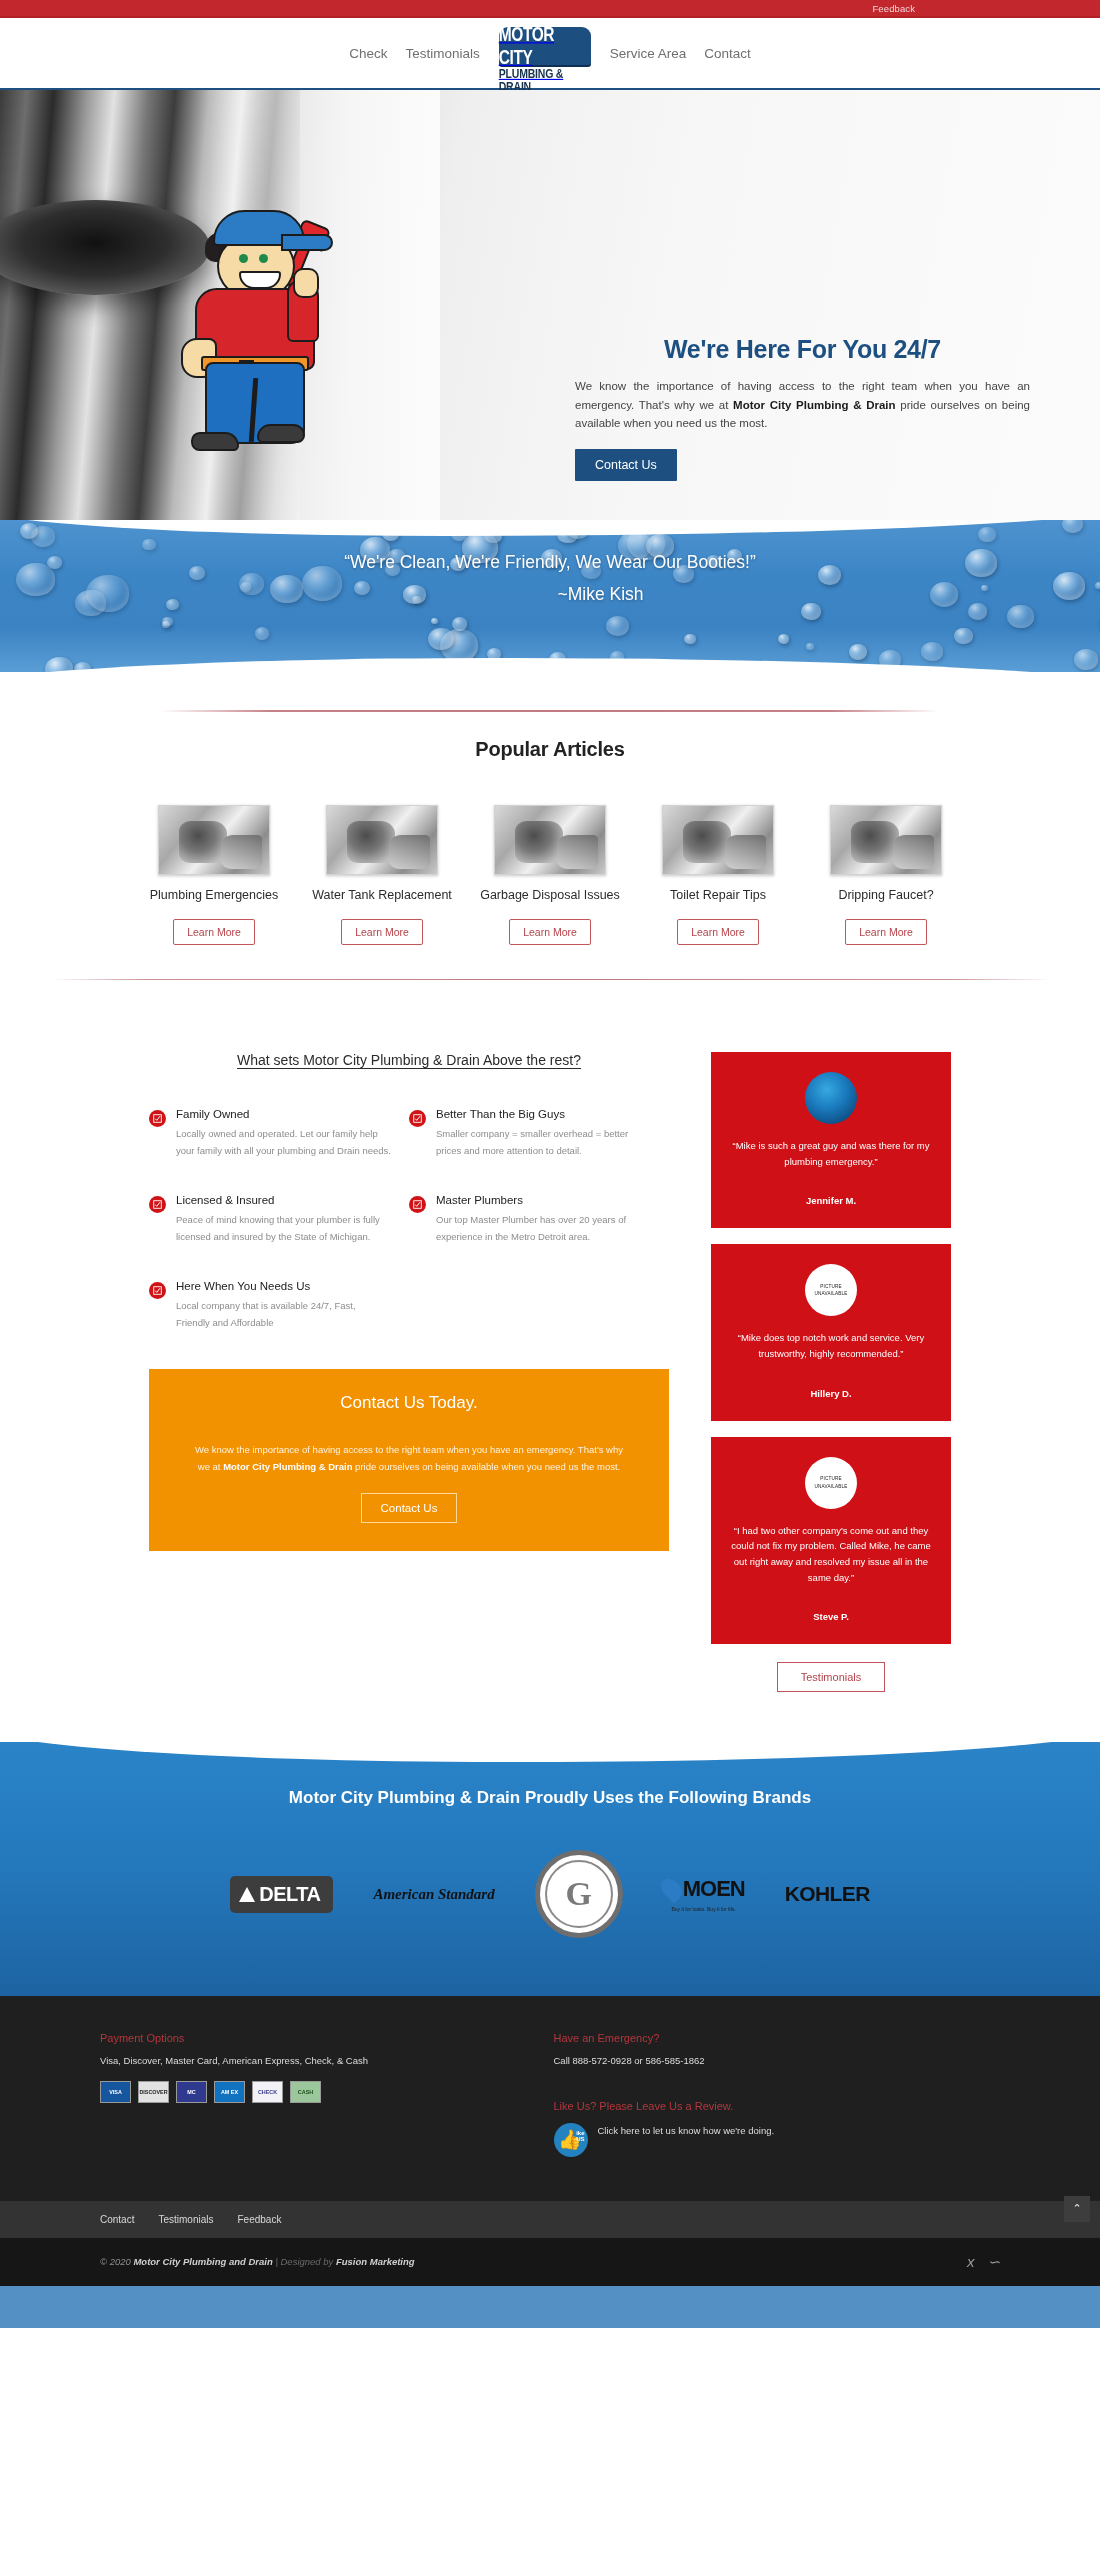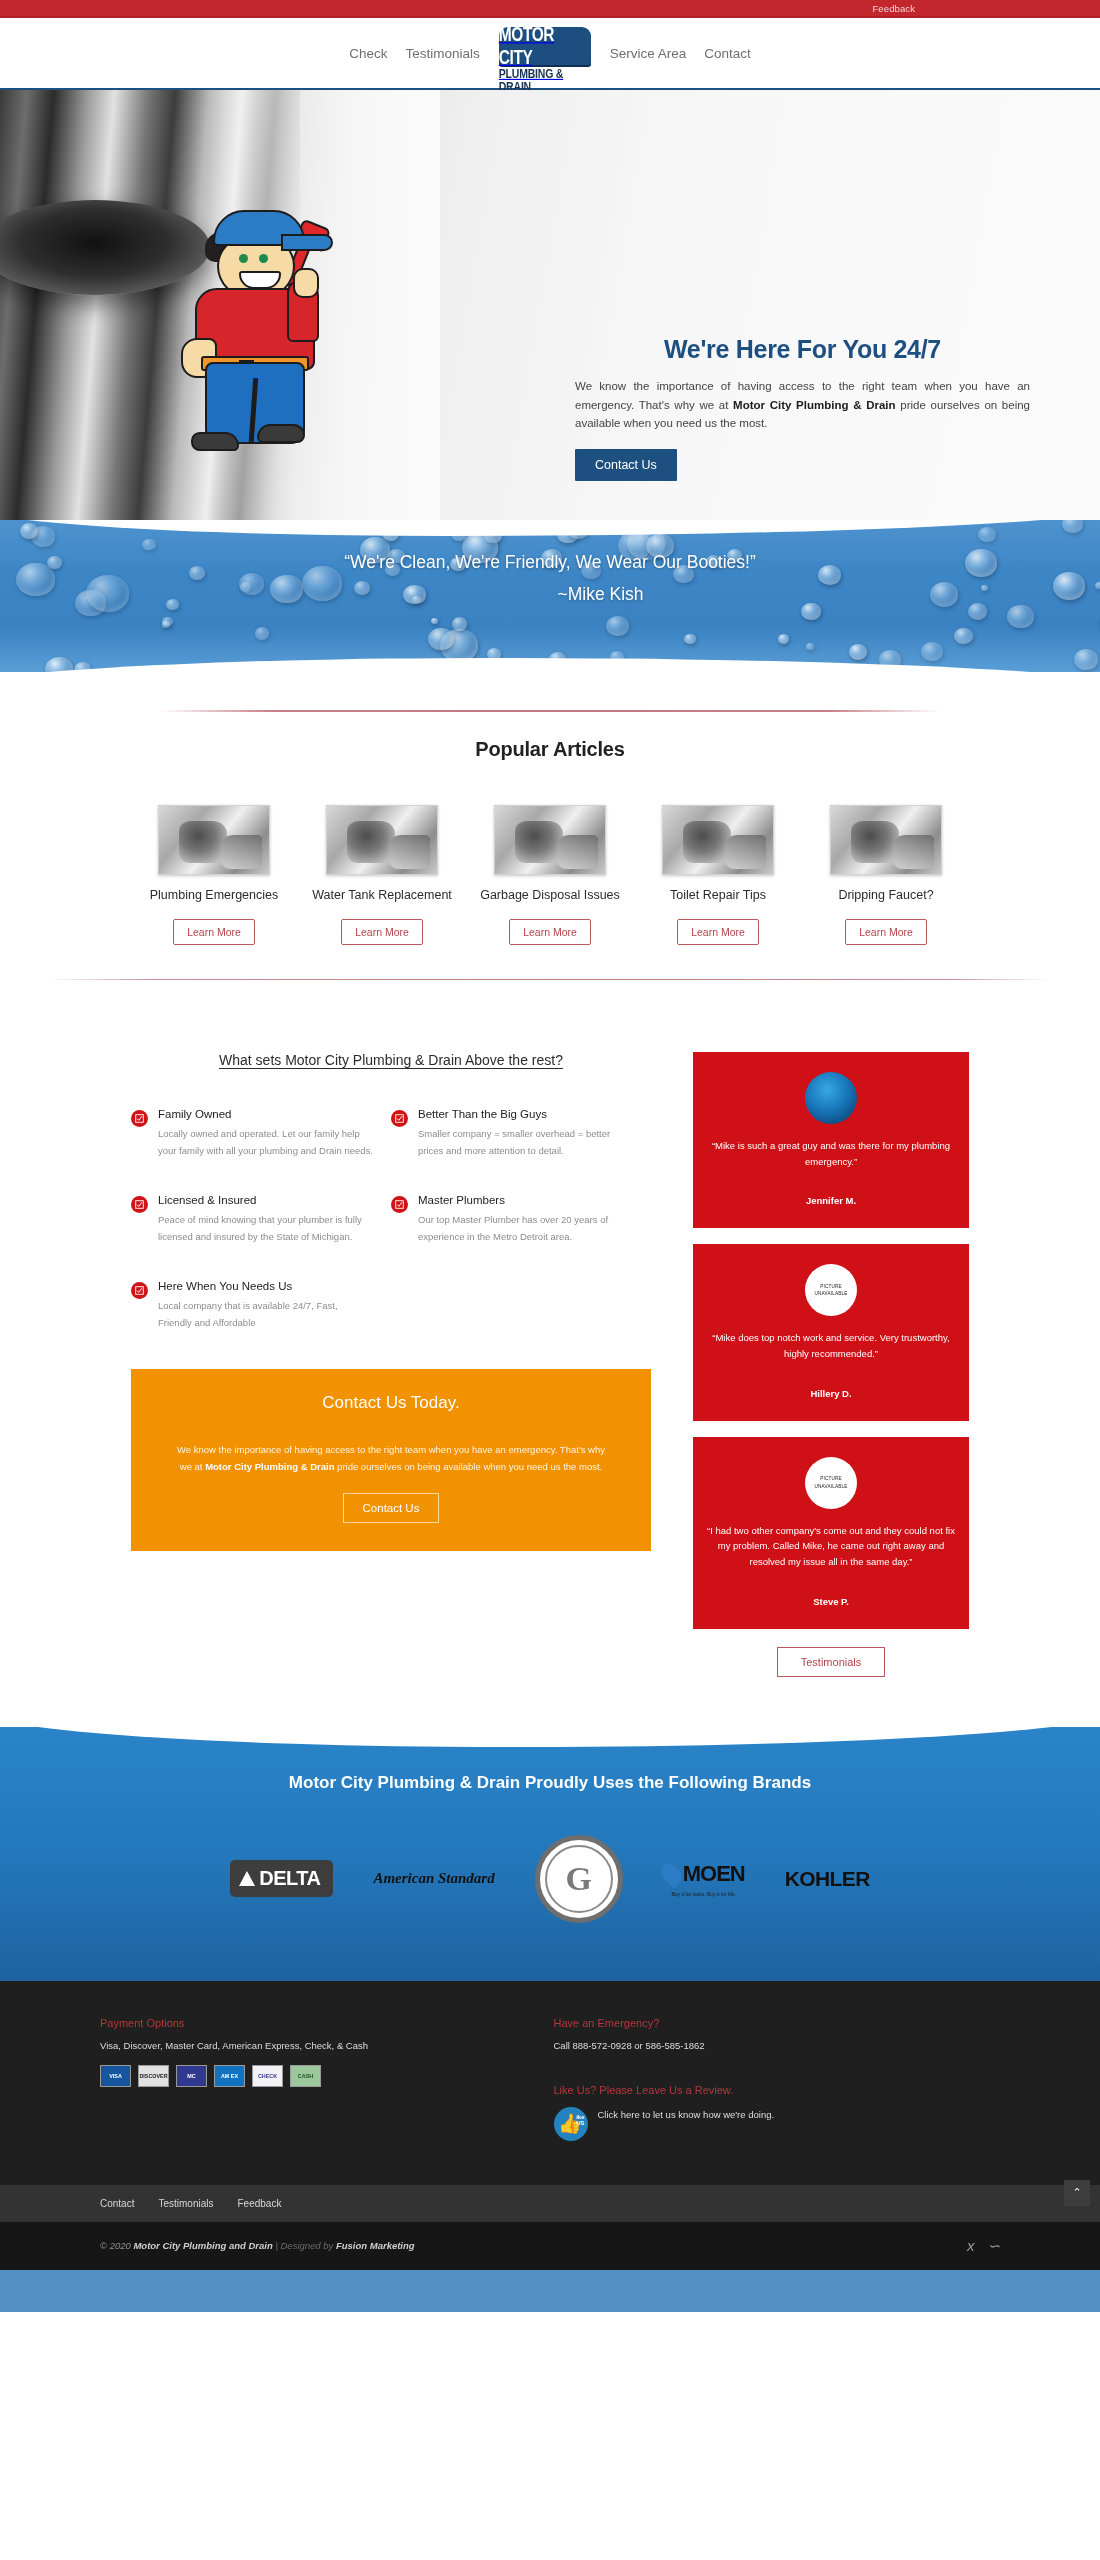--- a/index.html
+++ b/index.html
@@ -220,21 +220,21 @@
     padding:24px 42px 28px; margin-top:4px;
   }
   .cta h4 { font-size:17px; font-weight:normal; margin-bottom:29px; }
   .cta p { font-size:9.5px; line-height:1.75; color:#fff3e0; }
   .cta p b { color:#fff; }
   .cta a {
     display:inline-block; margin-top:17px; border:1px solid #ffd89a; color:#fff;
     font-size:11.5px; padding:8px 19px; text-decoration:none;
   }
 
-  .testi-col { width:276px; }
+  .testi-col { width:240px; }
   .testi {
     background:#cf1016; color:#fff; padding:20px 14px 22px; margin-bottom:16px; text-align:center;
   }
   .t-avatar {
     width:52px; height:52px; border-radius:50%; margin:0 auto 14px; overflow:hidden;
     background:#fff; display:flex; flex-direction:column; align-items:center; justify-content:center;
   }
   .t-avatar.photo {
     background:radial-gradient(circle at 42% 34%, #37a9e0 0%, #1b7cc0 40%, #0e4f86 78%, #083a66 100%);
   }

